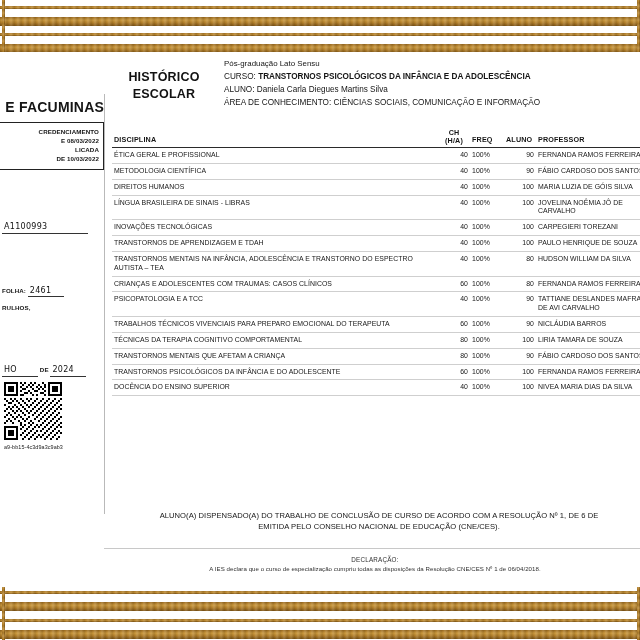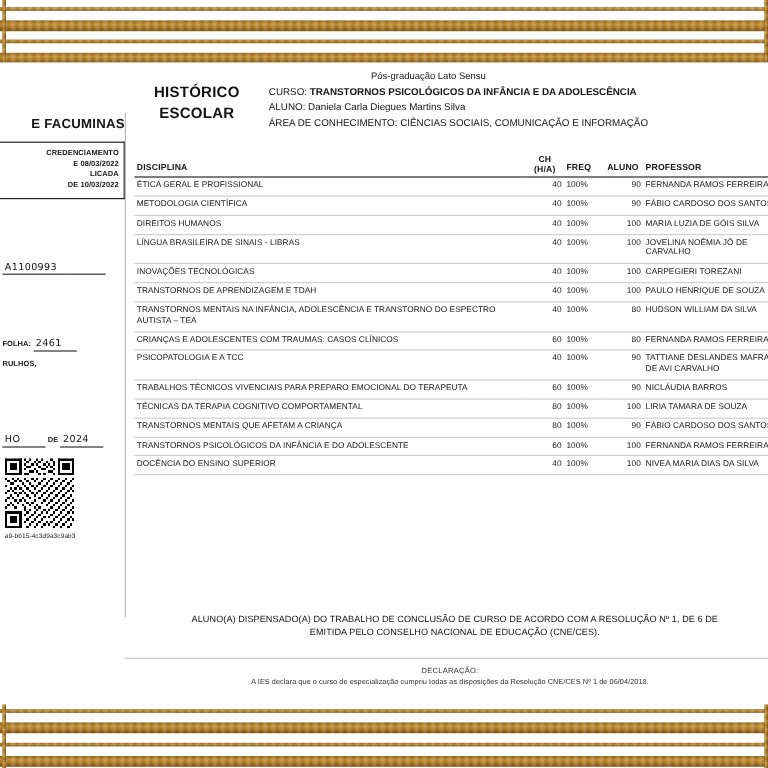--- a/index.html
+++ b/index.html
@@ -81,21 +81,21 @@
     letter-spacing: 0.1px;
   }
   .reg-box {
     border: 1.2px solid #222;
     border-left: none;
     padding: 5px 4px 5px 0;
     margin-bottom: 6px;
     text-align: right;
   }
   .reg-title {
-    font-size: 11px;
+    font-size: 14px;
     font-weight: 700;
     letter-spacing: 0.2px;
     margin-bottom: 5px;
     text-align: right;
   }
   .reg-line { white-space: nowrap; text-align: right; }
 
   .reg-row {
     margin: 7px 0 0 0;
     white-space: nowrap;
@@ -173,21 +173,21 @@
     color: #121212;
   }
   .header-info {
     flex: 1;
     padding-left: 8px;
     font-size: 8.2px;
     line-height: 1.58;
     color: #151515;
   }
   .posgrad {
-    text-align: center;
+    text-align: left;
     font-size: 7.9px;
     padding-right: 150px;
     margin-bottom: 1px;
   }
   .hi-label { font-weight: 400; }
   .hi-strong { font-weight: 700; text-align: center; }
 
   
   .table-wrap {
     position: absolute;

